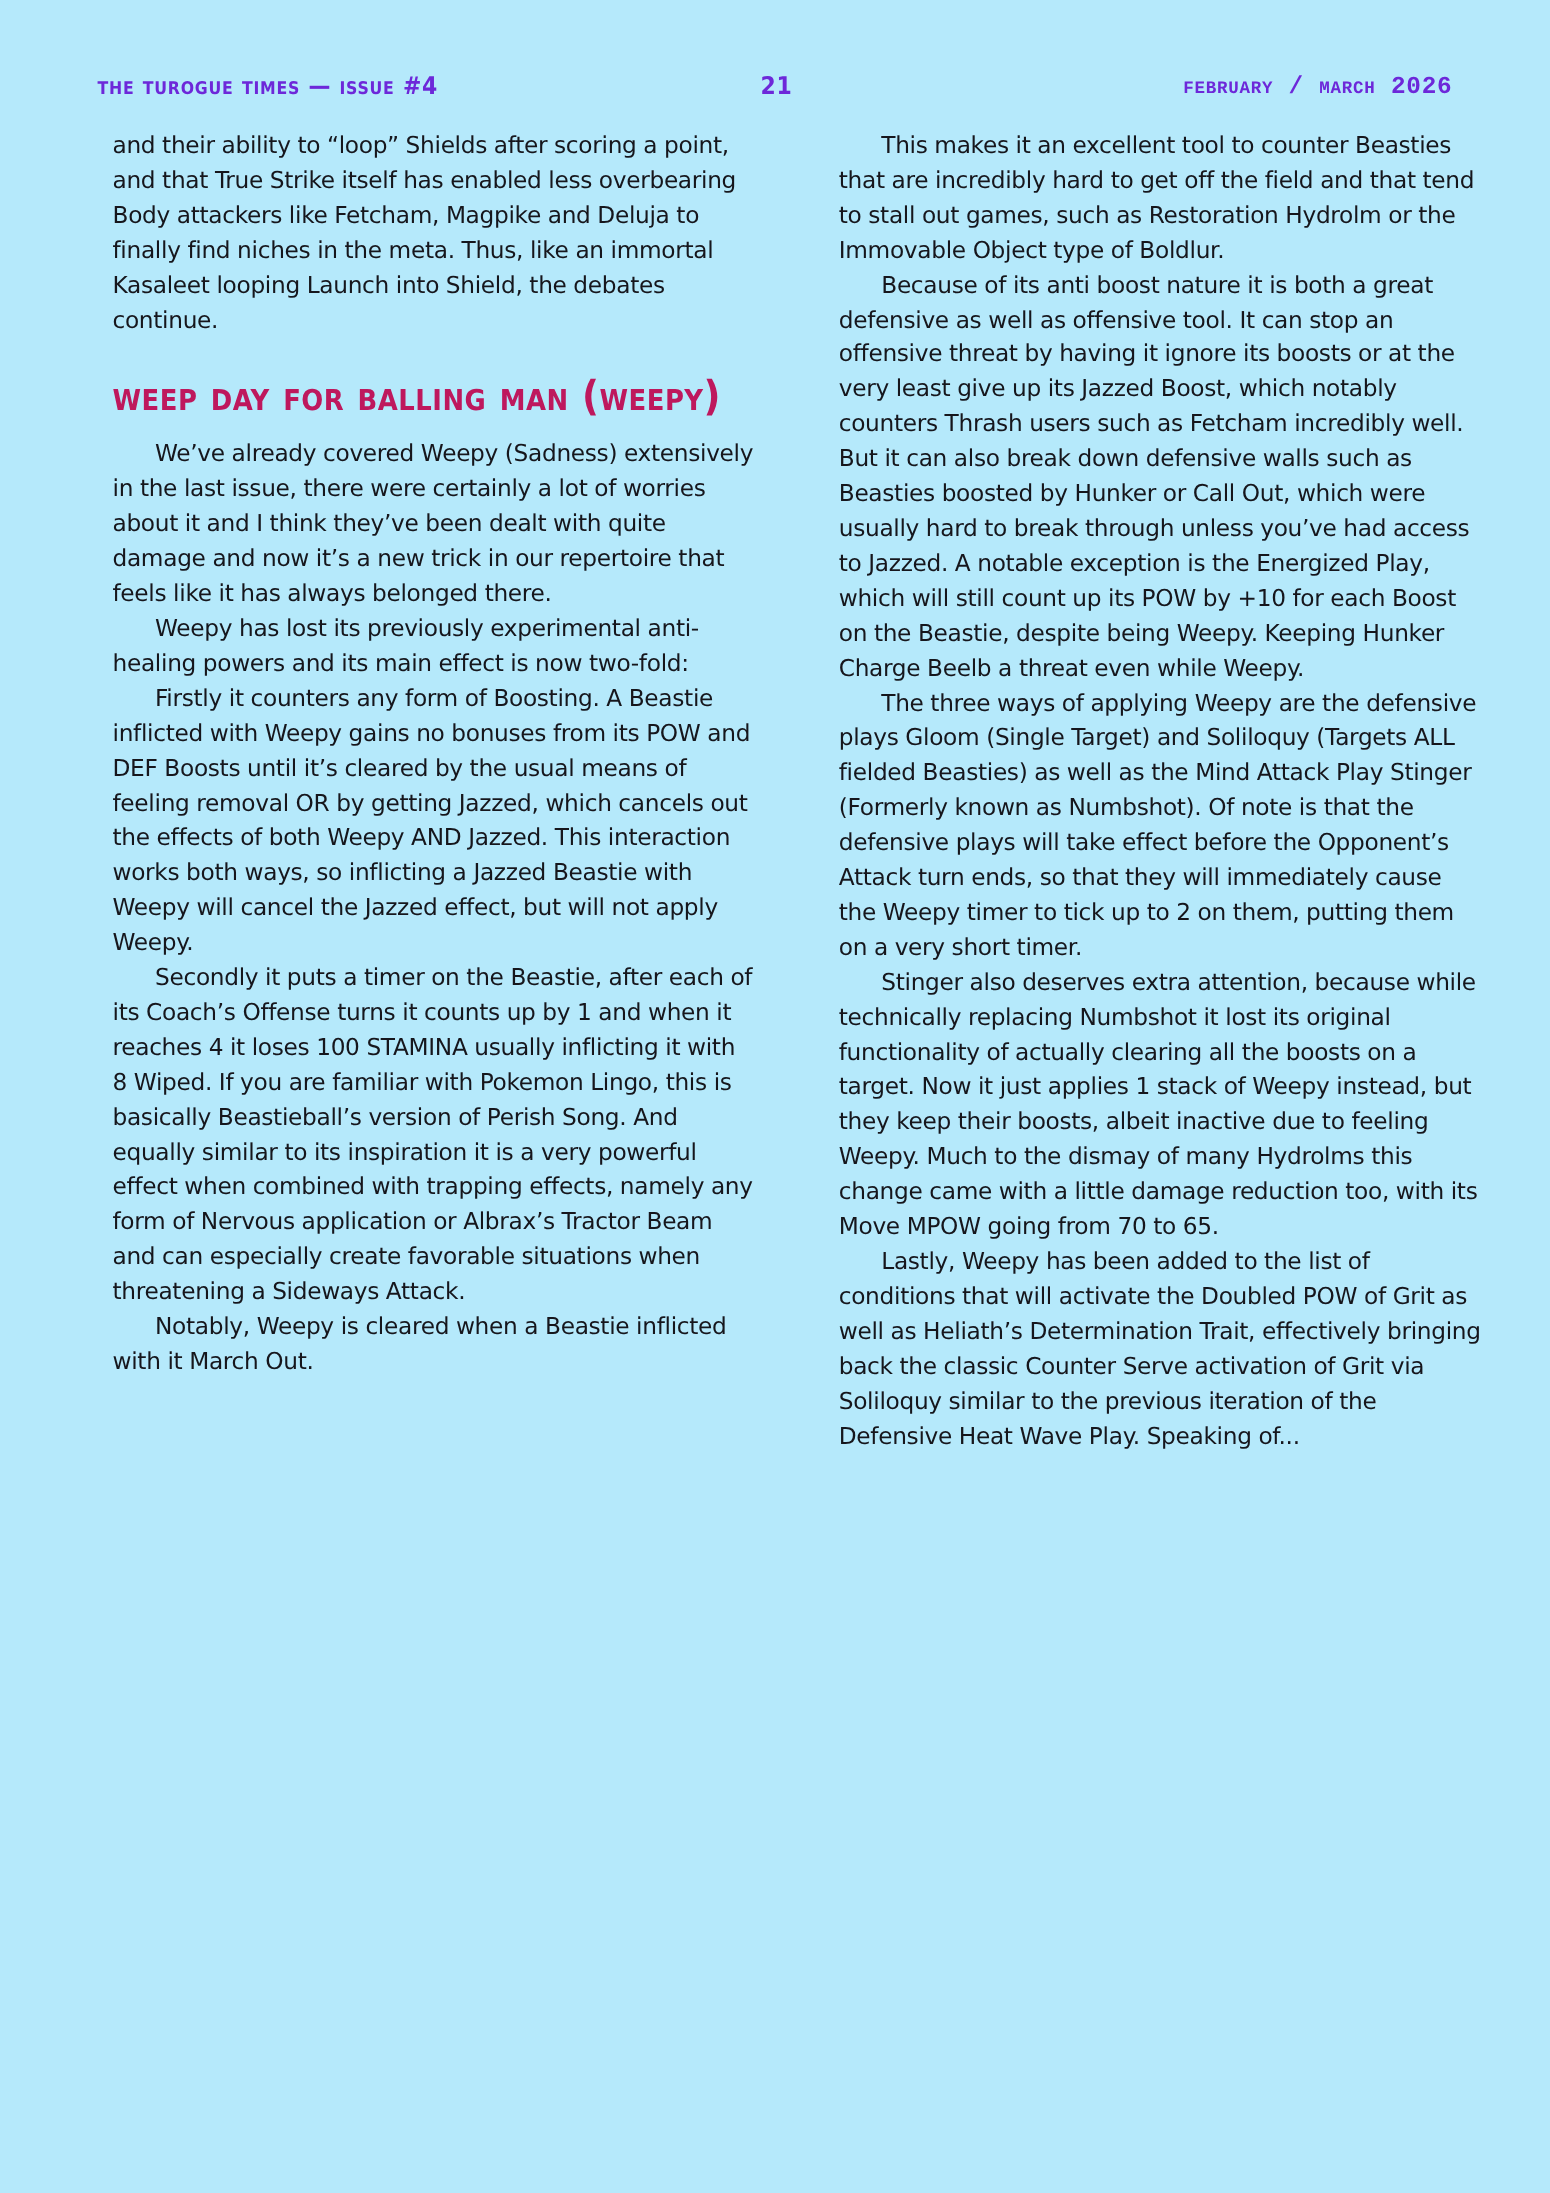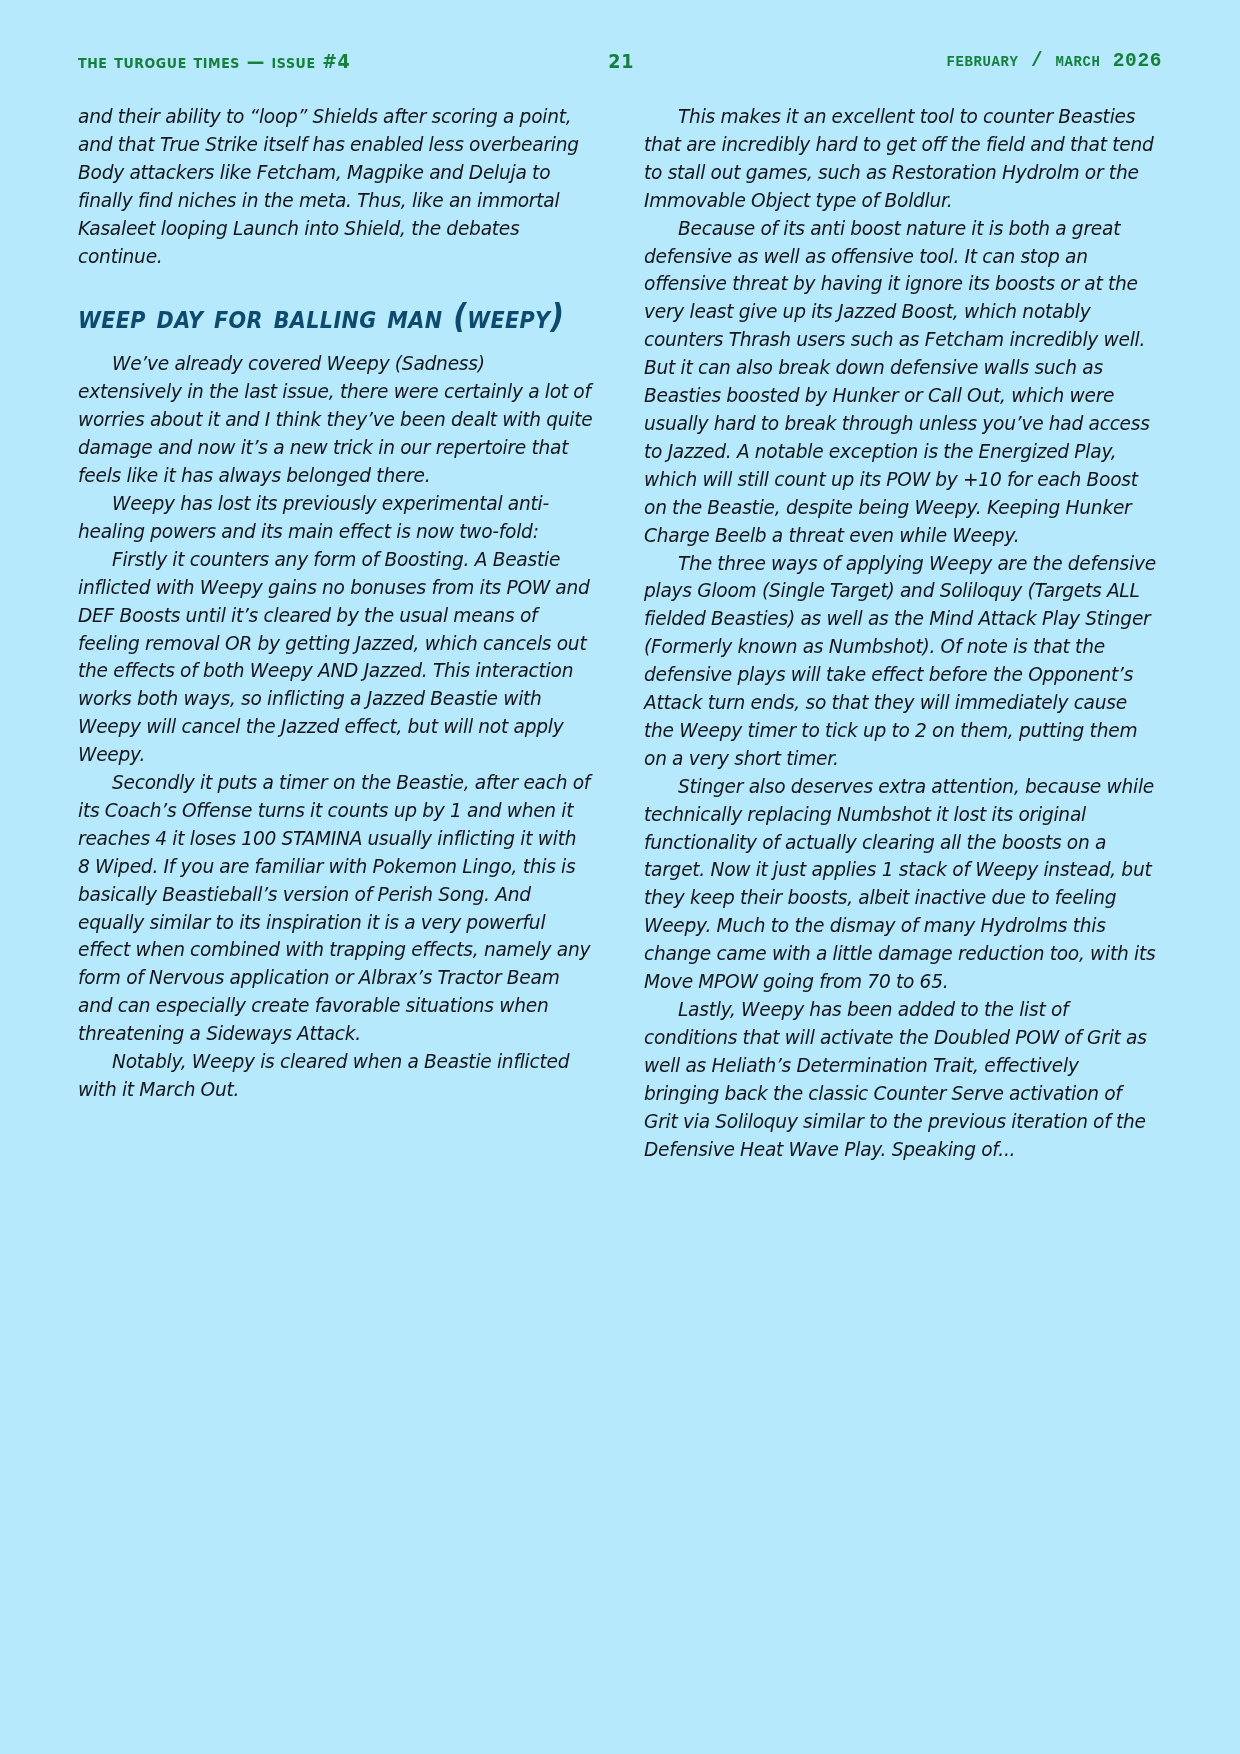--- a/index.html
+++ b/index.html
@@ -23,44 +23,43 @@
   }
 
   
   .running-head {
     position: absolute;
     top: 50px;
     left: 78px;
     right: 78px;
     height: 30px;
     display: flex;
-    align-items: flex-start;
+    align-items: flex-end;
     justify-content: space-between;
     font-family: "DejaVu Sans", sans-serif;
     font-weight: bold;
     font-stretch: condensed;
     font-size: 19.5px;
     letter-spacing: 0.6px;
-    color: #15803d;
+    color: #6d28d9;
     font-variant: small-caps;
     text-transform: lowercase;
   }
   .running-head .rh-left  { flex: 0 0 auto; white-space: nowrap; }
   .running-head .rh-mid   { position: absolute; left: 50%; transform: translateX(-45.5%); white-space: nowrap; }
   .running-head .rh-right { flex: 0 0 auto; white-space: nowrap; margin-left: auto; font-family: Liberation Mono, monospace; }
 
   
   .columns {
     position: absolute;
     top: 103px;
-    left: 78px;
+    left: 90px;
     width: 1084px;
     display: flex;
-    gap: 51px;
-    font-style: italic;
+    gap: 66px;
   }
   .col {
     width: 515px;
     flex: 0 0 515px;
   }
 
   p.body {
     margin: 0;
     font-family: "DejaVu Sans", sans-serif;
     font-size: 18.6px;
@@ -74,21 +73,21 @@
 
   
   h2.section-title {
     margin: 26px 0 12px 0;
     font-family: "DejaVu Sans", sans-serif;
     font-weight: bold;
     font-stretch: condensed;
     font-size: 33px;
     line-height: 42px;
     letter-spacing: 0.4px;
-    color: #0c4a6e;
+    color: #be185d;
     font-variant: small-caps;
     text-transform: lowercase;
   }
 </style>
 </head>
 <body>
 
 <div class="page">
 
   <div class="running-head">

